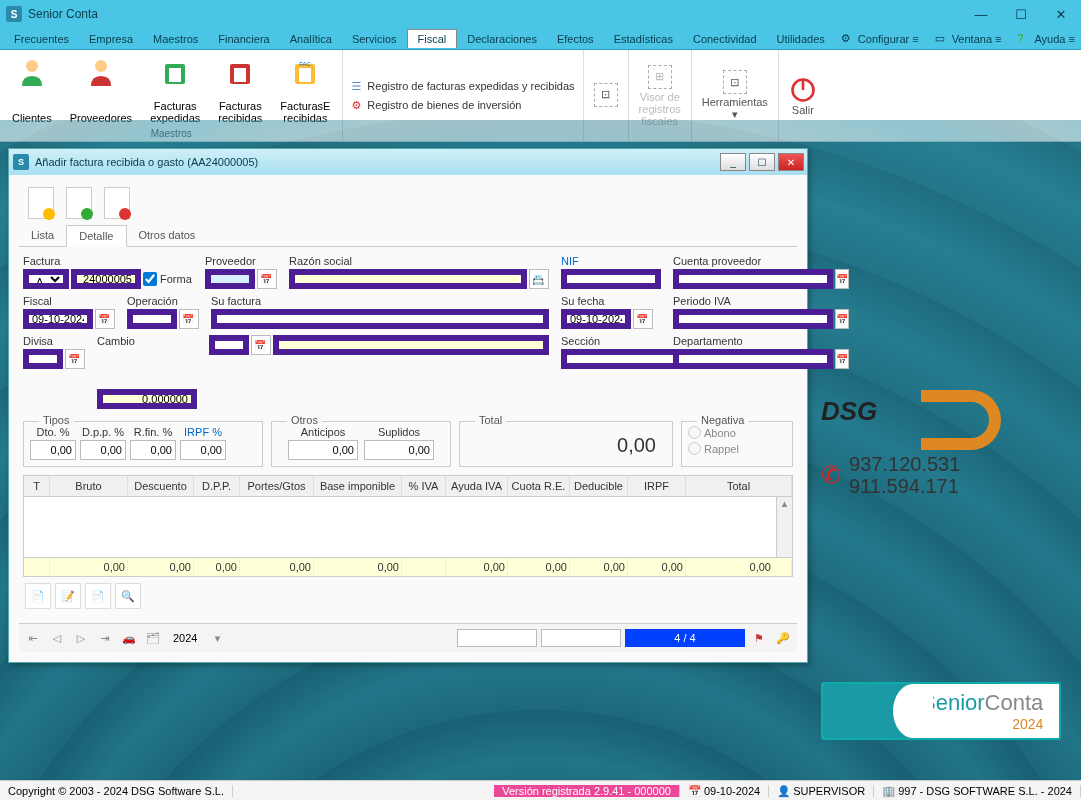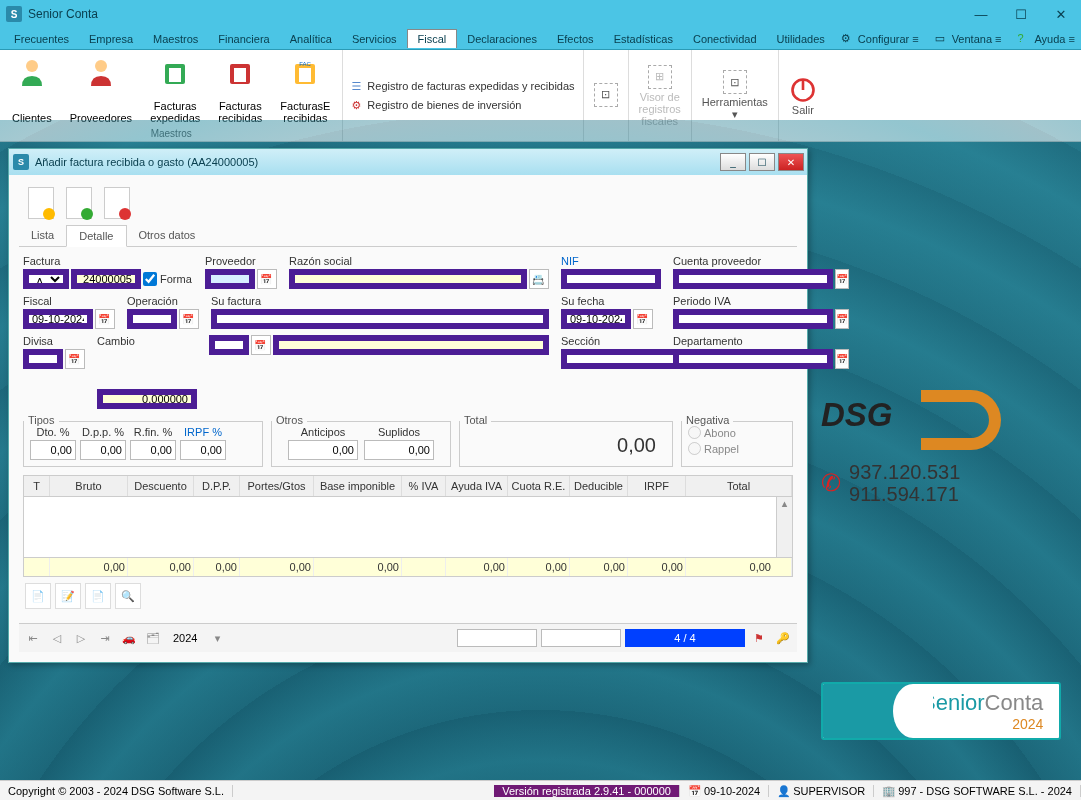--- a/index.html
+++ b/index.html
@@ -55,21 +55,21 @@
 .field label { font-size: 11px; color: #333; }
 .field label.blue { color: #06c; }
 .field .inp { height: 20px; border: 6px solid #4c1d95; background: #fff; font-size: 11px; padding: 0 3px; }
 .field .inp.num { text-align: right; }
 .field .btn-cal { width: 20px; height: 20px; border: 1px solid #bbb; background: #fff; display: inline-flex; align-items: center; justify-content: center; cursor: pointer; font-size: 10px; }
 .inline { display: flex; gap: 2px; align-items: center; }
 .chk { display: flex; align-items: center; gap: 3px; }
 .chk input { width: 14px; height: 14px; accent-color: #0078d7; }
 
 .group-box { border: 1px solid #ccc; padding: 4px 6px 6px; position: relative; margin-top: 6px; }
-.group-box .legend { position: absolute; top: -8px; left: 0; background: #fafafa; padding: 0 4px; font-size: 11px; color: #555; }
+.group-box .legend { position: absolute; top: -8px; left: 15px; background: #fafafa; padding: 0 4px; font-size: 11px; color: #555; }
 .totals-row { display: flex; gap: 8px; }
 .small-field { display: flex; flex-direction: column; align-items: center; gap: 2px; }
 .small-field label { font-size: 11px; }
 .small-field label.blue { color: #06c; }
 .small-field input { width: 46px; height: 20px; border: 1px solid #bbb; text-align: right; font-size: 11px; padding-right: 3px; }
 .total-big { font-size: 20px; text-align: right; flex: 1; padding: 8px 10px 0 0; }
 .negativa { display: flex; flex-direction: column; gap: 3px; color: #888; }
 .negativa label { display: flex; align-items: center; gap: 3px; font-size: 11px; }
 
 .grid { margin-top: 8px; border: 1px solid #ccc; background: #fff; }
@@ -84,37 +84,37 @@
 .ga-btn { width: 26px; height: 26px; border: 1px solid #ddd; background: #fff; cursor: pointer; display: flex; align-items: center; justify-content: center; color: #aaa; }
 
 .nav-bar { display: flex; align-items: center; gap: 4px; padding: 4px; border-top: 1px solid #ccc; background: #f4f4f4; font-size: 11px; }
 .nav-btn { width: 20px; height: 20px; display: flex; align-items: center; justify-content: center; color: #888; cursor: pointer; }
 .nav-year { padding: 0 6px; }
 .nav-search { width: 80px; height: 18px; border: 1px solid #bbb; }
 .nav-pager { width: 120px; height: 18px; background: #0040ff; color: #fff; text-align: center; font-size: 11px; line-height: 18px; }
 
 
 .brand-panel { position: absolute; right: 20px; top: 400px; width: 240px; color: #222; }
-.brand-panel .dsg { font-family: Georgia, serif; font-size: 33px; font-style: italic; font-weight: bold; line-height: 0.9; }
+.brand-panel .dsg { font-family: Georgia, serif; font-size: 26px; font-style: italic; font-weight: bold; line-height: 0.9; }
 .brand-panel .swoosh { position: absolute; left: 100px; top: -10px; width: 80px; height: 60px; border: 12px solid #d82; border-left: none; border-radius: 0 40px 40px 0; }
 .brand-panel .phone-row { display: flex; align-items: center; gap: 8px; margin-top: 30px; }
 .brand-panel .phone-icon { font-size: 24px; color: #d22; }
 .brand-panel .phones { font-size: 20px; color: #333; line-height: 1.1; }
 
 .senior-badge { position: absolute; right: 20px; bottom: 60px; width: 240px; height: 58px; background: #fff; border: 2px solid #1aa; border-radius: 3px; display: flex; align-items: center; overflow: hidden; }
 .senior-badge .sb-wave { width: 90px; height: 100%; background: #1a9aa5; position: relative; }
 .senior-badge .sb-wave::after { content:""; position:absolute; right:-20px; top:0; width:40px; height:100%; background:#fff; border-radius:50% 0 0 50%; }
 .senior-badge .sb-text { padding: 4px 8px; }
 .senior-badge .sb-text .l1 { font-size: 22px; color: #1a9aa5; }
 .senior-badge .sb-text .l1 .c2 { color: #888; }
 .senior-badge .sb-text .l2 { font-size: 14px; color: #d82; text-align: right; }
 
 .statusbar { position: absolute; bottom: 0; left: 0; right: 0; height: 20px; background: #f4f4f4; border-top: 1px solid #ccc; display: flex; align-items: center; font-size: 11px; }
 .statusbar .cell { padding: 0 8px; border-right: 1px solid #ccc; display: flex; align-items: center; gap: 4px; }
-.statusbar .cell.green { background: #701a75; color: #fff; }
+.statusbar .cell.green { background: #ec4899; color: #fff; }
 .statusbar .fill { flex: 1; }
 .sb-icon { width: 12px; height: 12px; display: inline-block; }
 
 select.inp { height: 20px; border: 1px solid #bbb; background: #fff; font-size: 11px; }
 </style>
 </head>
 <body>
 
 <div class="bg-waves"></div>
 

